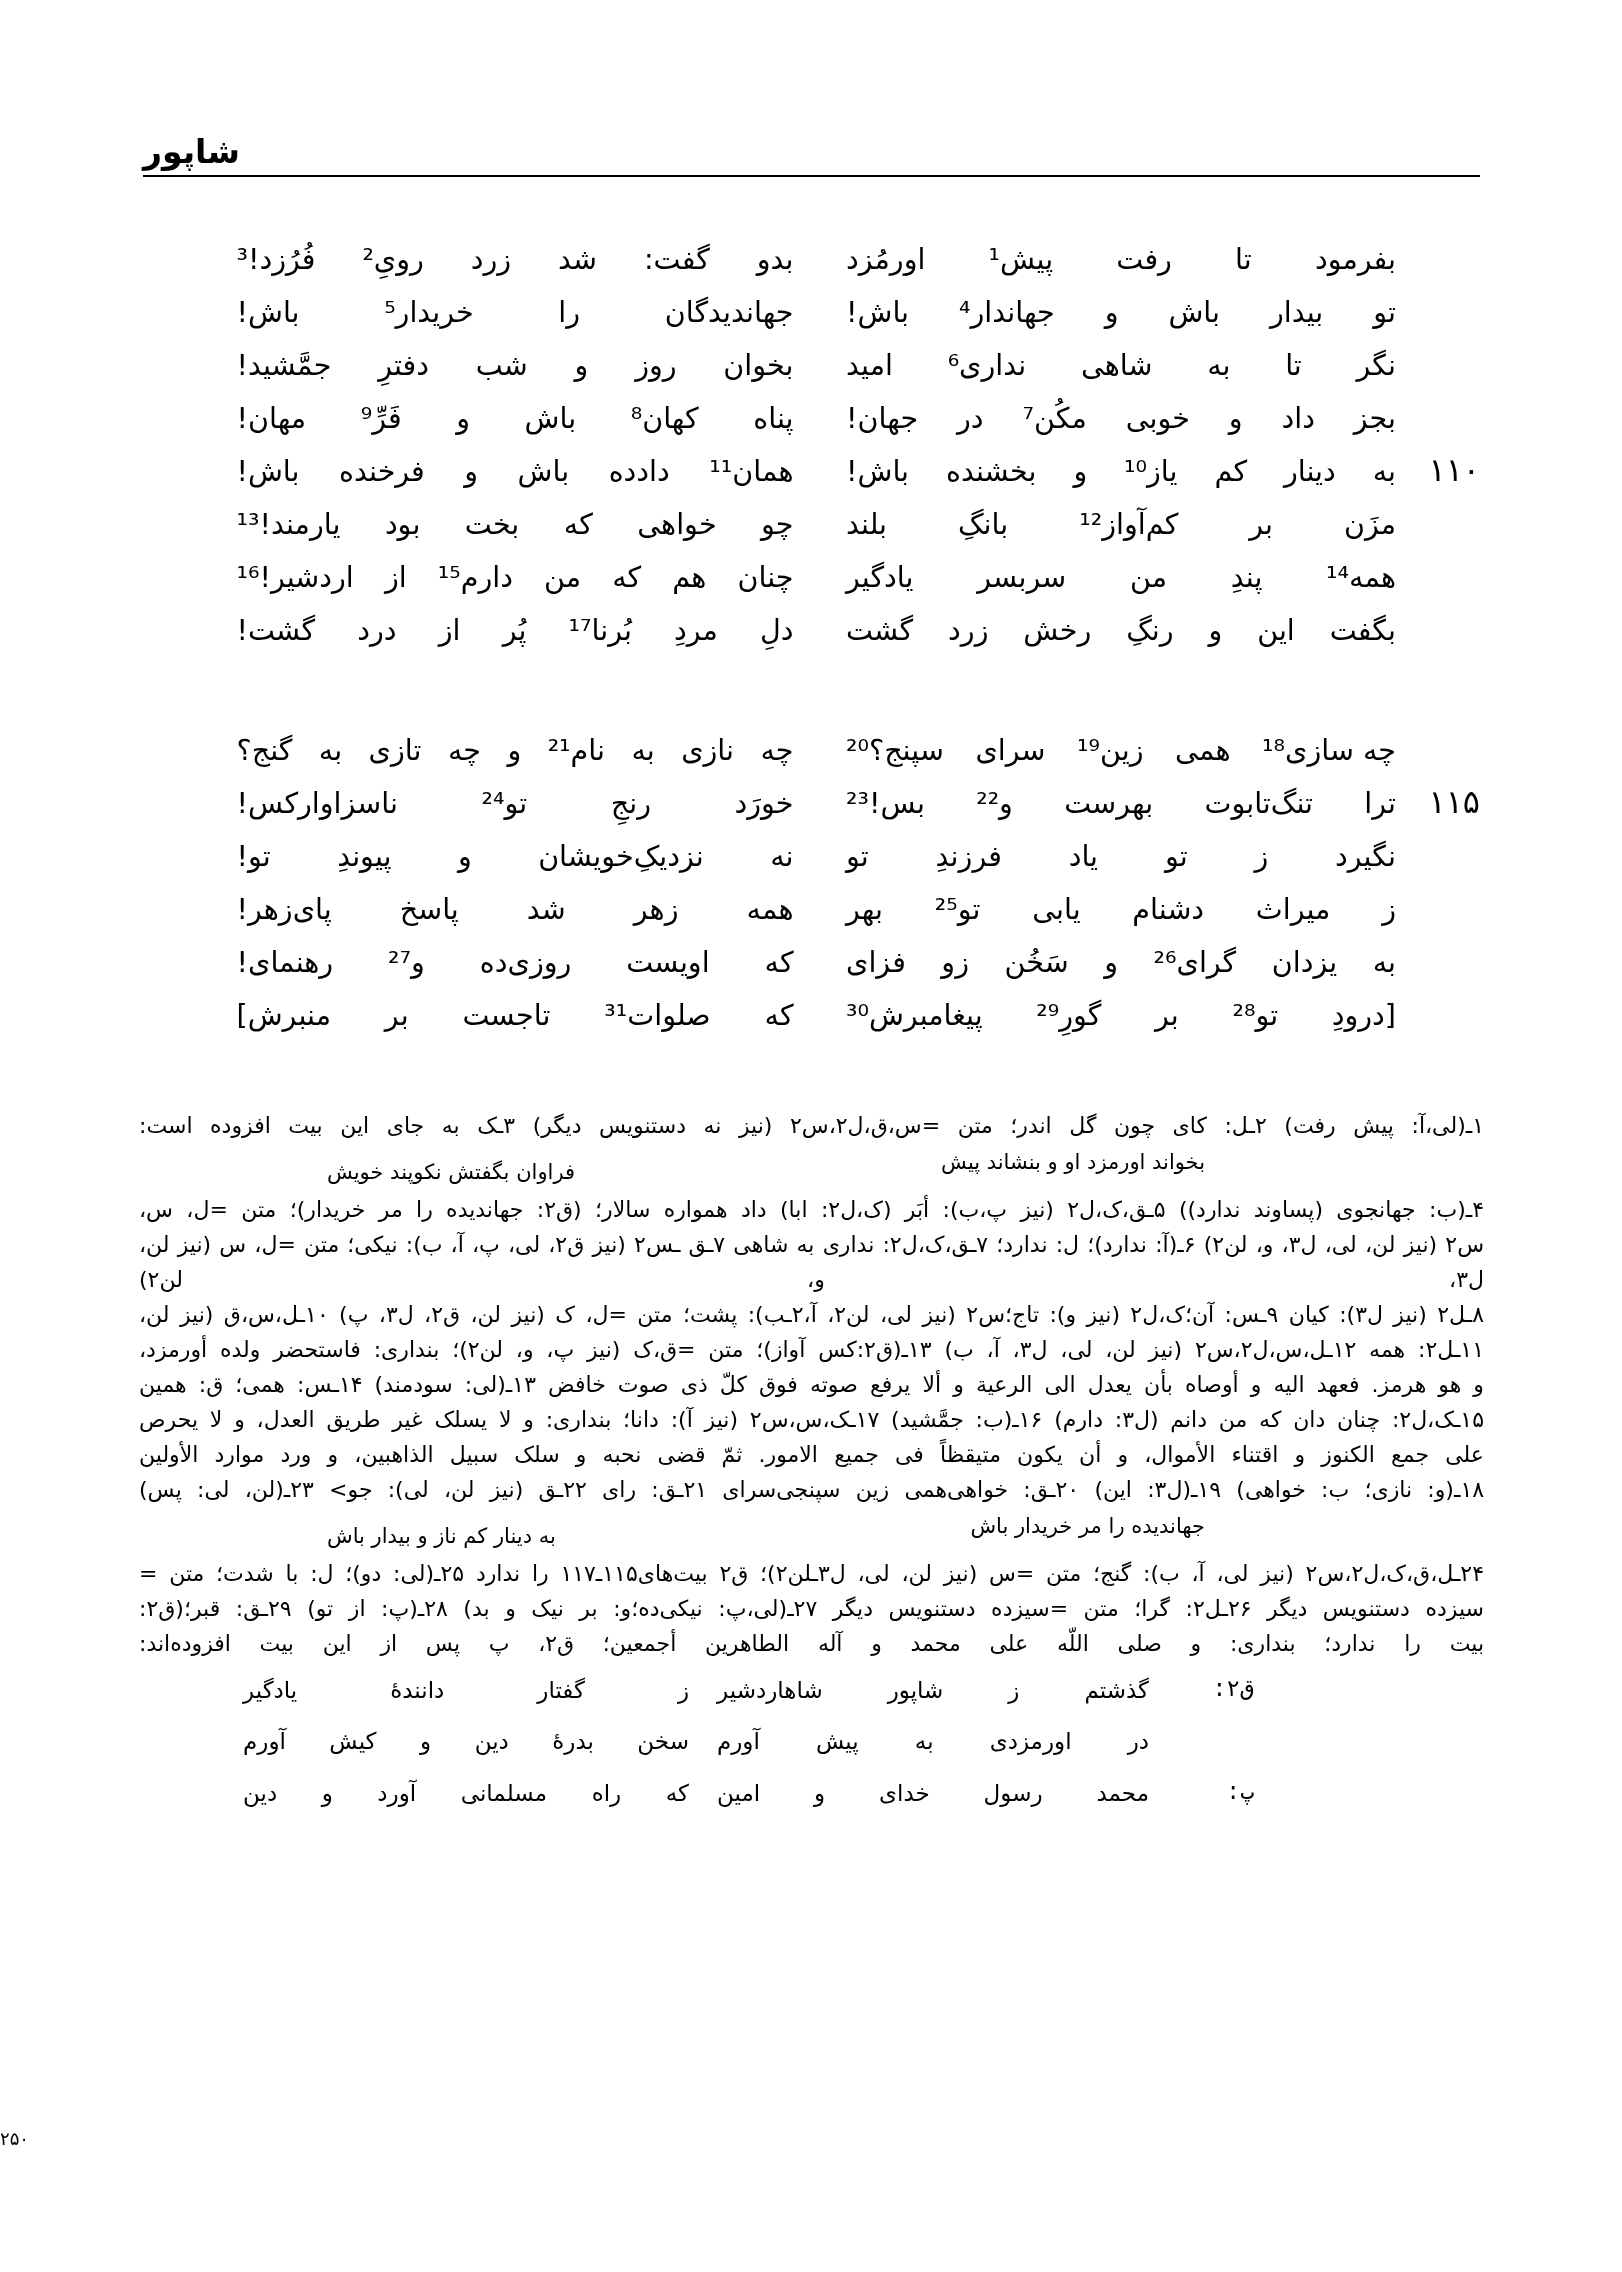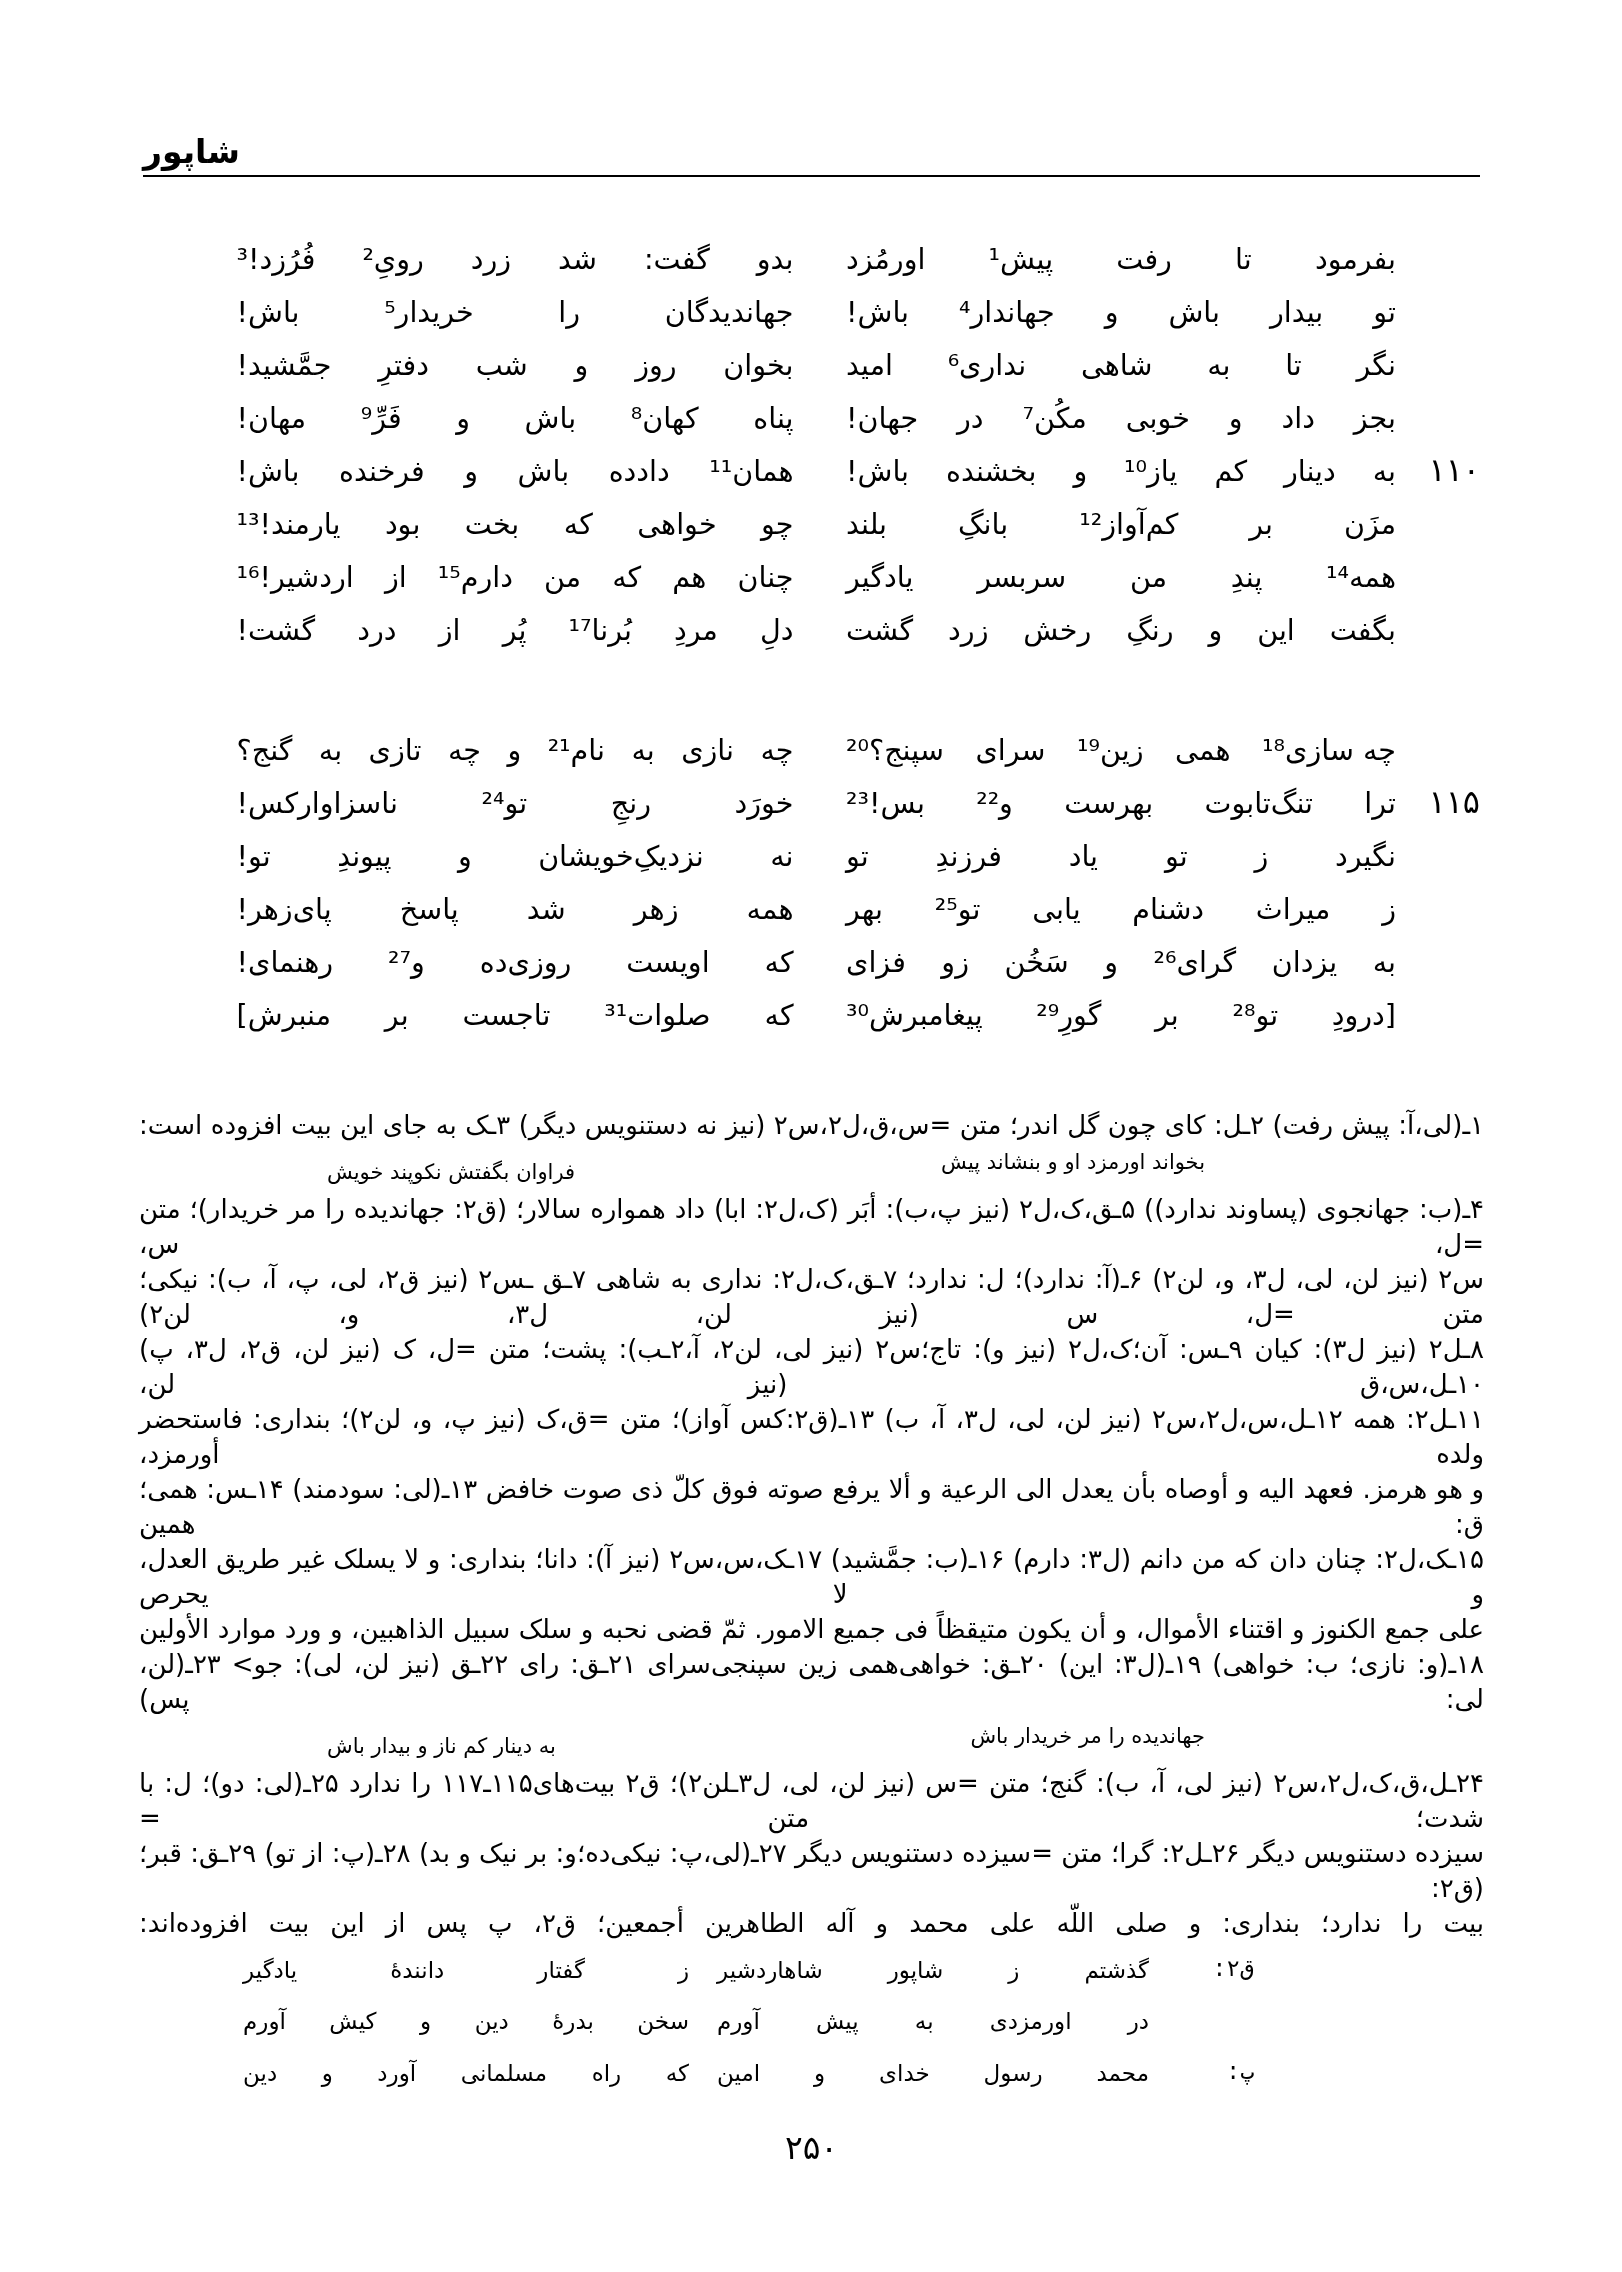--- a/index.html
+++ b/index.html
@@ -96,21 +96,21 @@
 
   
   .apparatus-zone {
     position: absolute;
     top: 1108px;
     right: 139px;
     left: 139px;
     direction: rtl;
   }
   .app-line {
-    font-size: 26px;
+    font-size: 22px;
     line-height: 35px;
     text-align: justify;
     text-align-last: justify;
     direction: rtl;
     white-space: normal;
   }
 
   
   .inset-couplet {
     display: flex;
@@ -159,22 +159,22 @@
     justify-content: space-between;
   }
   .q-row.cont .q-sigla { visibility: hidden; }
 
   
   .folio {
     position: absolute;
     top: 2128px;
     left: 0;
     right: 0;
-    text-align: center;
-    font-size: 33px;
+    text-align: left;
+    font-size: 18px;
     direction: rtl;
   }
 </style>
 </head>
 <body>
 
 <div class="page">
 
   <div class="header-zone">
     <div class="running-head">شاپور</div>

